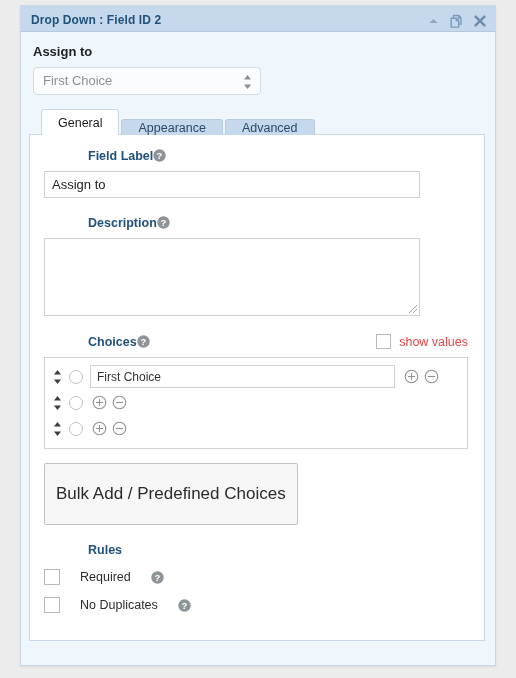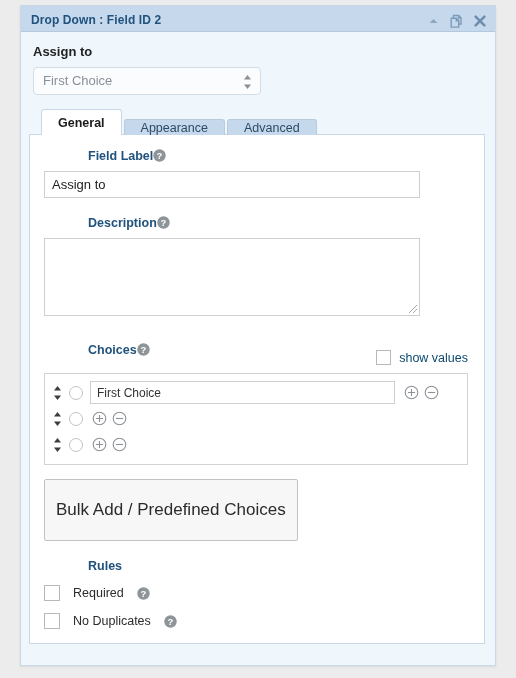--- a/index.html
+++ b/index.html
@@ -119,21 +119,21 @@
     border-bottom: none;
     border-radius: 3px 3px 0 0;
     box-sizing: border-box;
     cursor: pointer;
   }
   .tab.active {
     background: #ffffff;
     border-color: #c9d8e6;
     color: #1a1a1a;
     height: 26px;
-    font-weight: bold;
+    font-weight: normal;
   }
 
   
   .content {
     position: relative;
     margin: -1px 10px 0 8px;
     background: #ffffff;
     border: 1px solid #c9d8e6;
     min-height: 507px;
     padding: 14px 16px 14px 14px;
@@ -199,23 +199,22 @@
     display: flex;
     align-items: center;
     justify-content: space-between;
     margin-top: 18px;
   }
   .show-values {
     display: flex;
     align-items: center;
     gap: 8px;
     font-size: 12.5px;
-    color: #0c4a6e;
+    color: #ef4444;
     cursor: pointer;
-    margin-top: 16px;
   }
   .cb {
     width: 15px;
     height: 15px;
     border: 1px solid #b4b9be;
     background: #fff;
     box-sizing: border-box;
     display: inline-block;
   }
 
@@ -285,21 +284,21 @@
     background: #f7f7f7;
     border: 1px solid #c2c2c2;
     border-radius: 2px;
     cursor: pointer;
   }
 
   
   .rule-row {
     display: flex;
     align-items: center;
-    gap: 13px;
+    gap: 20px;
     margin-top: 12px;
     font-size: 12.5px;
     color: #2b2b2b;
   }
   .rule-row .cb { width: 16px; height: 16px; }
 </style>
 </head>
 <body>
 
 <div class="panel">

